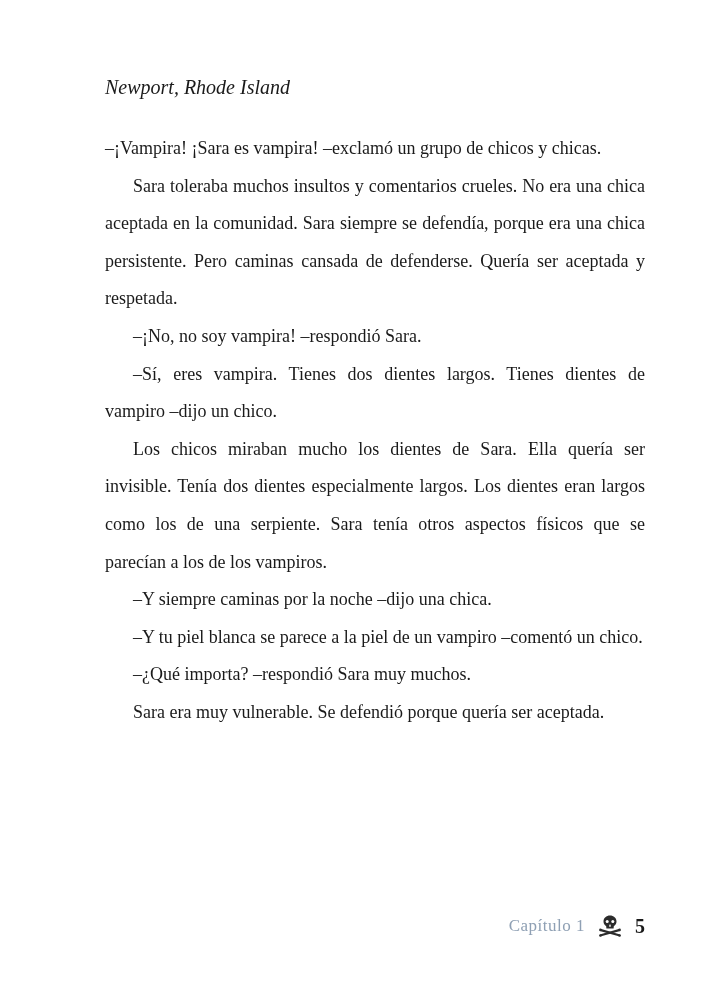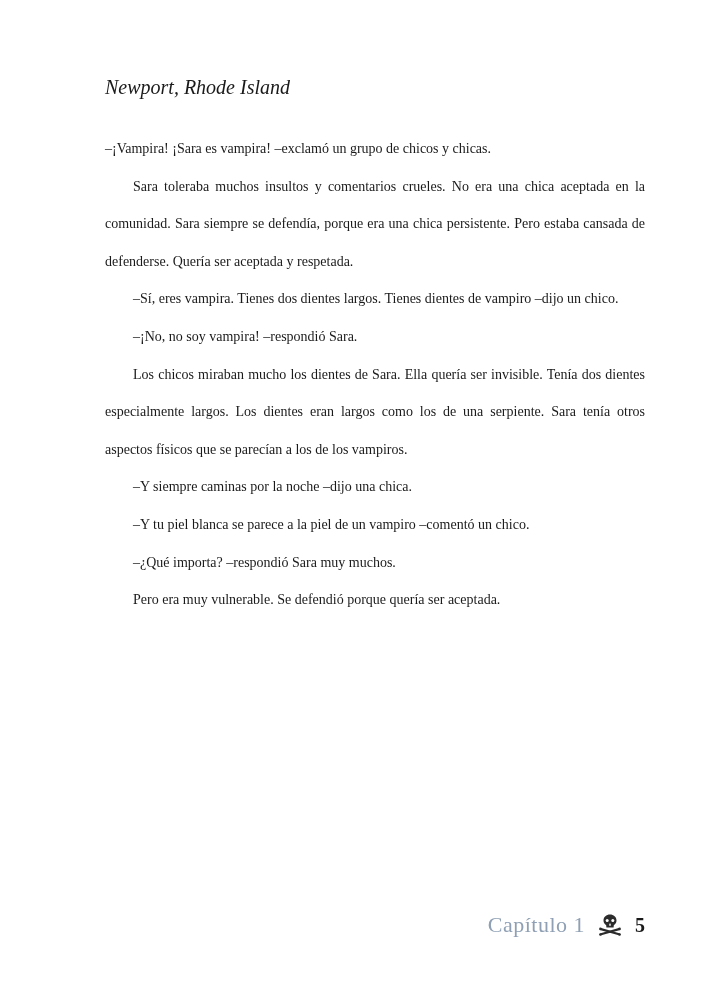--- a/index.html
+++ b/index.html
@@ -22,38 +22,38 @@
     font-style: italic;
     font-size: 20px;
     line-height: 38px;
     margin: 0 0 24px 0;
   }
   .dateline p {
     margin: 0;
   }
   .body-text p {
     margin: 0;
-    font-size: 14px;
+    font-size: 18px;
     line-height: 37.6px;
     text-align: justify;
   }
   .body-text p.indent {
     text-indent: 28px;
   }
   .page-footer {
     position: absolute;
     right: 69px;
     bottom: 62px;
     display: flex;
     align-items: center;
     gap: 12px;
   }
   .chapter-label {
     font-family: "Liberation Serif", "DejaVu Serif", serif;
-    font-size: 22px;
+    font-size: 17px;
     color: #8fa0b4;
     letter-spacing: 0.5px;
   }
   .skull-icon {
     display: inline-flex;
     align-items: center;
     justify-content: center;
     width: 26px;
     height: 24px;
   }
@@ -68,28 +68,28 @@
 <body>
 
 <div class="book-page">
 
   <div class="dateline">
     <p>Newport, Rhode Island</p>
   </div>
 
   <div class="body-text">
     <p>–¡Vampira! ¡Sara es vampira! –exclamó un grupo de chicos y chicas.</p>
-    <p class="indent">Sara toleraba muchos insultos y comentarios crueles. No era una chica aceptada en la comunidad. Sara siempre se defendía, porque era una chica persistente. Pero estaba cansada de defenderse. Quería ser aceptada y respetada.</p>
+    <p class="indent">Sara toleraba muchos insultos y comentarios crueles. No era una chica aceptada en la comunidad. Sara siempre se defendía, porque era una chica persistente. Pero caminas cansada de defenderse. Quería ser aceptada y respetada.</p>
+    <p class="indent">–¡No, no soy vampira! –respondió Sara.</p>
     <p class="indent">–Sí, eres vampira. Tienes dos dientes largos. Tienes dientes de vampiro –dijo un chico.</p>
-    <p class="indent">–¡No, no soy vampira! –respondió Sara.</p>
     <p class="indent">Los chicos miraban mucho los dientes de Sara. Ella quería ser invisible. Tenía dos dientes especialmente largos. Los dientes eran largos como los de una serpiente. Sara tenía otros aspectos físicos que se parecían a los de los vampiros.</p>
     <p class="indent">–Y siempre caminas por la noche –dijo una chica.</p>
     <p class="indent">–Y tu piel blanca se parece a la piel de un vampiro –comentó un chico.</p>
     <p class="indent">–¿Qué importa? –respondió Sara muy muchos.</p>
-    <p class="indent">Pero era muy vulnerable. Se defendió porque quería ser aceptada.</p>
+    <p class="indent">Sara era muy vulnerable. Se defendió porque quería ser aceptada.</p>
   </div>
 
   <div class="page-footer">
     <span class="chapter-label">Capítulo 1</span>
     <span class="skull-icon">
       <svg viewBox="0 0 26 24" width="26" height="24" aria-hidden="true">
         <g fill="#2c2c2c">
           <path d="M13 1.5c-3.6 0-6.5 2.6-6.5 5.9 0 2 1.1 3.7 2.7 4.8l.2 2.3h7.2l.2-2.3c1.6-1.1 2.7-2.8 2.7-4.8 0-3.3-2.9-5.9-6.5-5.9z"></path>
           <circle cx="10.2" cy="7.6" r="1.5" fill="#ffffff"></circle>
           <circle cx="15.8" cy="7.6" r="1.5" fill="#ffffff"></circle>

